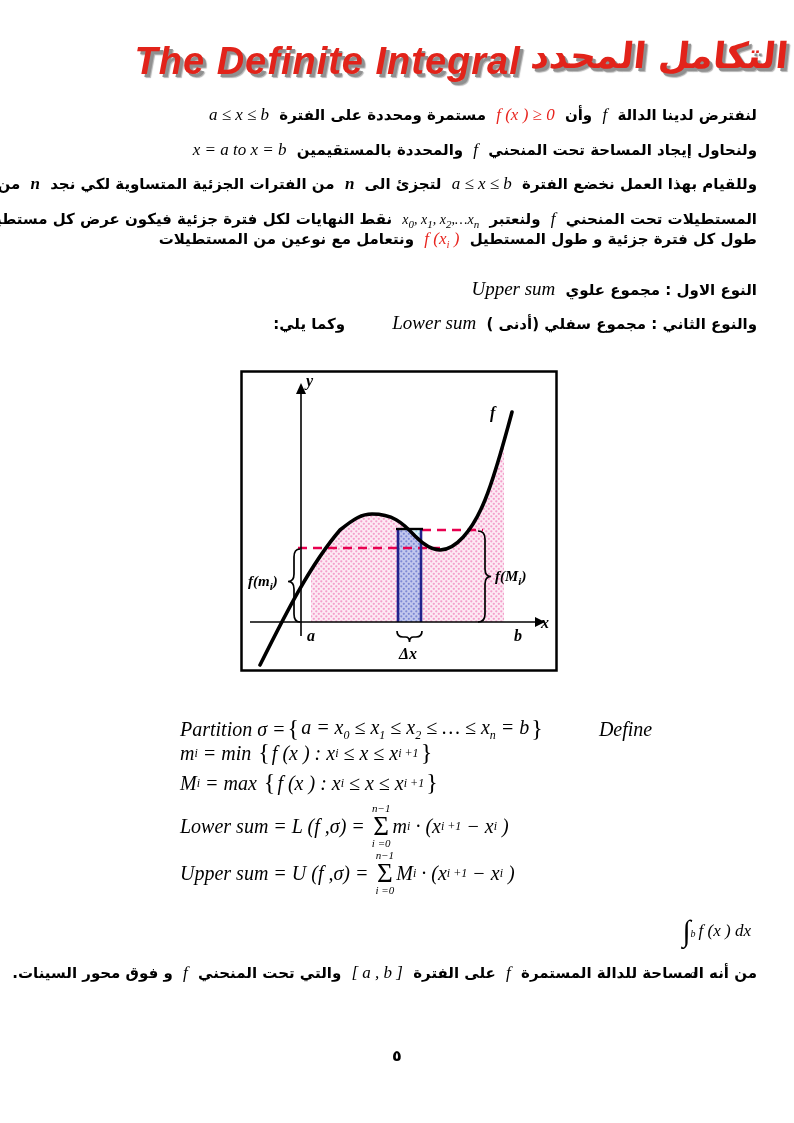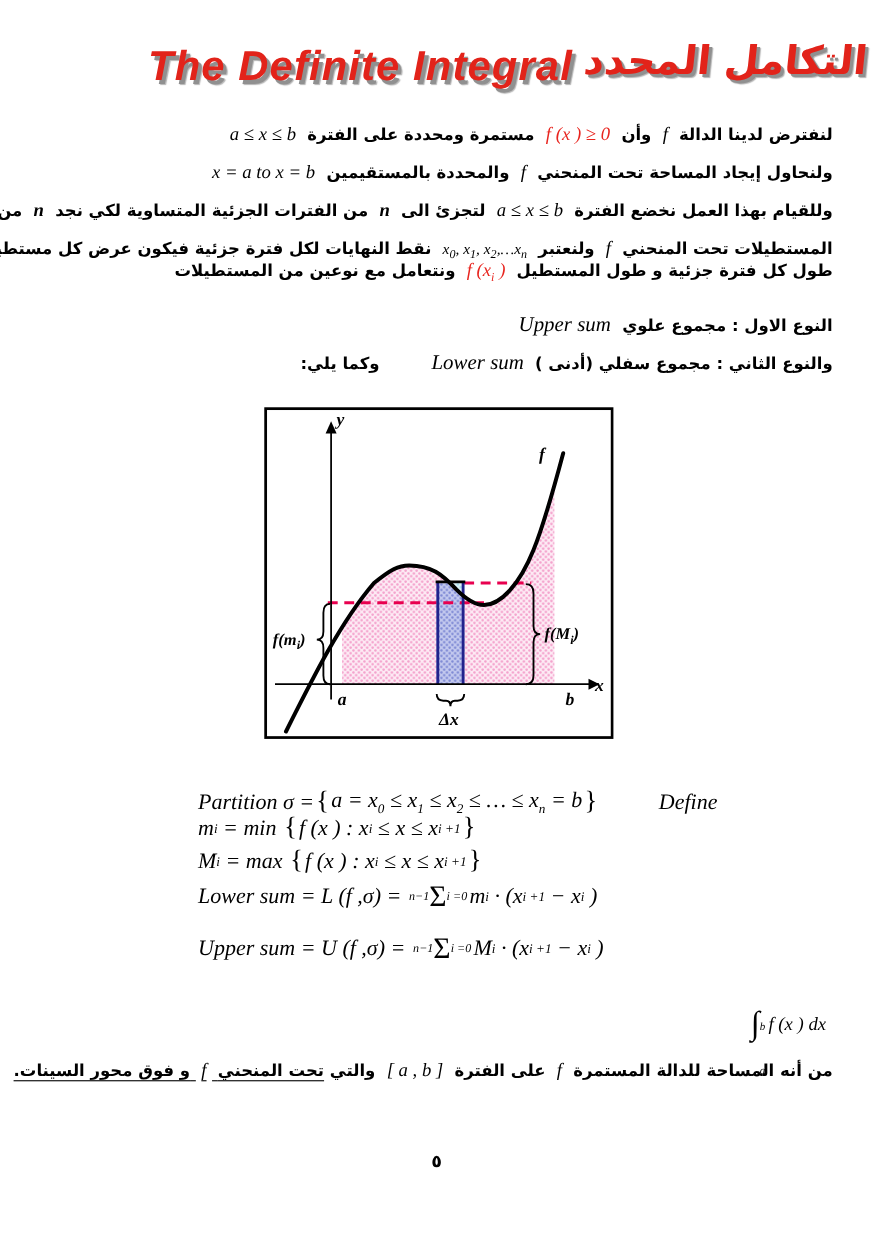--- a/index.html
+++ b/index.html
@@ -10,51 +10,51 @@
   .title{position:absolute;top:38px;right:6px;white-space:nowrap;direction:ltr;line-height:1;}
   .t-en{font-family:"Liberation Sans",sans-serif;font-weight:bold;font-style:italic;
         font-size:38px;color:var(--title_red);letter-spacing:1px;
         text-shadow:3px 3px 0 #909090,4px 4px 1px #b5b5b5;}
   .t-ar{font-family:"DejaVu Sans",sans-serif;font-weight:bold;font-size:36px;color:var(--title_red);
         display:inline-block;transform:skewX(-6deg);margin-left:10px;vertical-align:6px;
         text-shadow:3px 3px 0 #909090,4px 4px 1px #b5b5b5;}
 
   
   .aline{position:absolute;right:37px;left:26px;direction:rtl;text-align:right;
-         white-space:nowrap;font-size:15px;font-weight:bold;line-height:40px;}
+         white-space:nowrap;font-size:15px;font-weight:bold;line-height:26px;}
   .ar{color:#000;}
   .m{font-family:"Liberation Serif",serif;font-style:italic;font-weight:normal;
      font-size:17px;direction:ltr;unicode-bidi:isolate;margin:0 5px;}
   .m sub{font-size:11px;font-style:italic;}
   .bi{font-weight:bold;}
   .red{color:var(--math_red);}
   .gapL{margin-left:42px;}
 
   
   .figure{position:absolute;left:240px;top:370px;width:318px;height:302px;}
 
   
   .formula{position:absolute;left:180px;direction:ltr;white-space:nowrap;
            font-family:"Liberation Serif",serif;font-style:italic;font-size:20px;
            display:flex;align-items:center;}
   .formula sub{font-size:12px;}
   .brace{font-size:24px;font-style:normal;margin:0 2px;position:relative;top:-1px;}
   .define{margin-left:54px;}
-  .sumstack{display:inline-flex;flex-direction:row;align-items:center;line-height:1;margin:0 2px;}
+  .sumstack{display:inline-flex;flex-direction:column;align-items:center;line-height:1;margin:0 2px;}
   .slim{font-size:11px;}
   .ssym{font-size:27px;font-style:normal;line-height:0.9;}
 
   
   .integral{display:inline-flex;direction:ltr;unicode-bidi:isolate;align-items:center;
             font-family:"Liberation Serif",serif;font-style:italic;font-weight:normal;
             font-size:17px;margin:0 6px;vertical-align:middle;}
   .int-sign{font-size:30px;line-height:1;}
   .int-lims{display:inline-flex;flex-direction:column;justify-content:space-between;
             height:34px;font-size:10px;margin:0 3px 0 0;}
-  .u{text-decoration:underline;text-underline-offset:4px;text-align:center;}
+  .u{text-underline-offset:4px;text-align:center;}
 
   .pagenum{position:absolute;left:0;right:0;top:1046px;text-align:center;
            font-size:16px;font-weight:bold;}
 
   
   .figbox{fill:#fff;stroke:#000;stroke-width:2.5;}
   .axis{stroke:#000;stroke-width:1.6;fill:none;}
   .arrow{fill:#000;stroke:none;}
   .curve{fill:none;stroke:#000;stroke-width:3.6;stroke-linecap:round;}
   .dash{stroke:var(--dash_red);stroke-width:2.6;stroke-dasharray:9 6;fill:none;}

